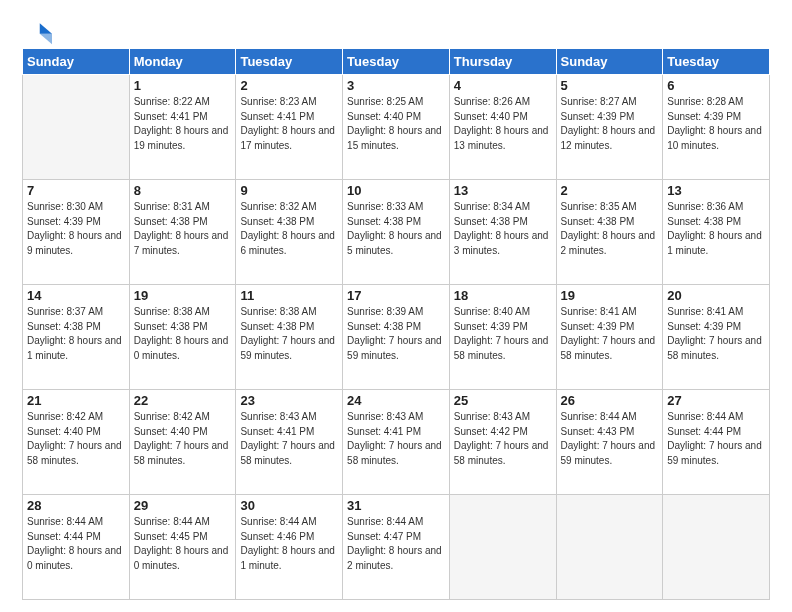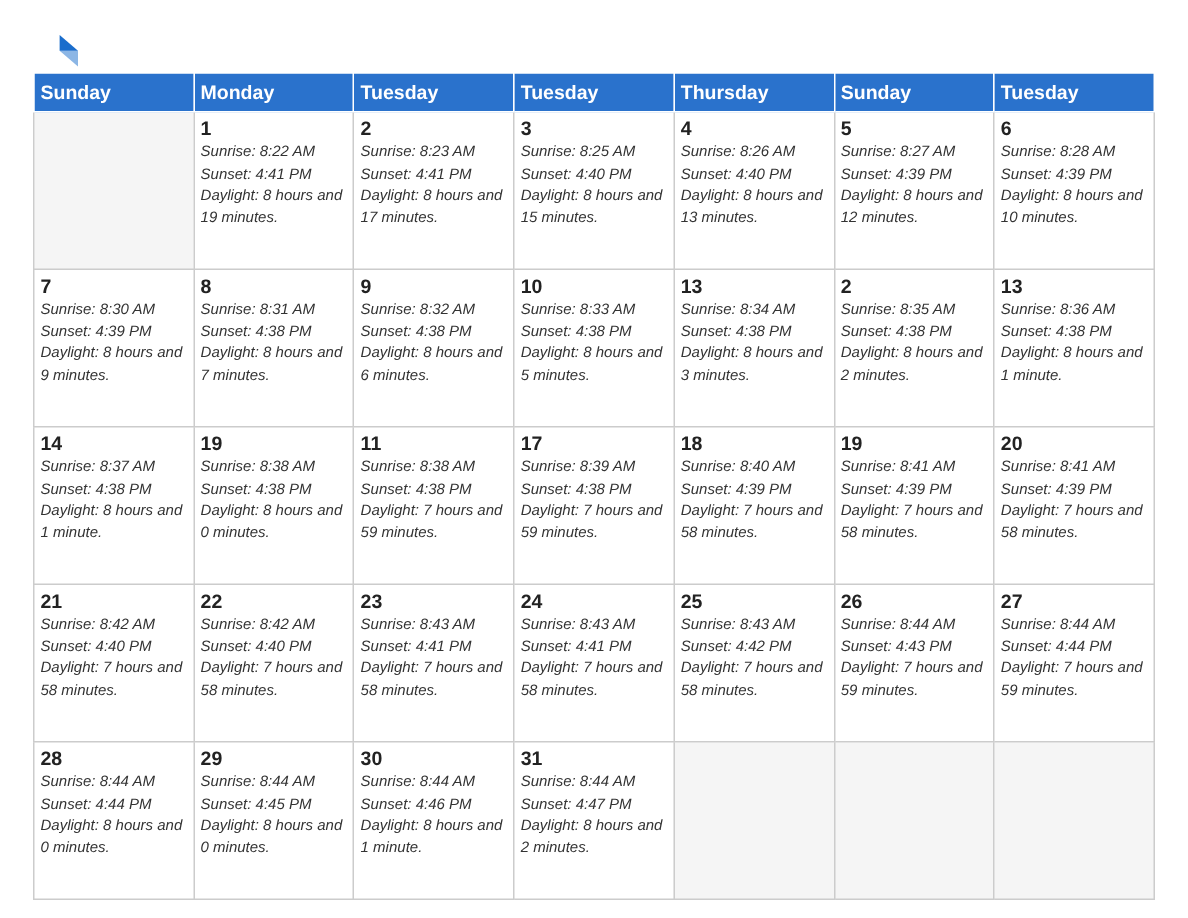--- a/index.html
+++ b/index.html
@@ -84,21 +84,20 @@
     .day-number {
       font-size: 13px;
       font-weight: bold;
       margin-bottom: 2px;
       display: block;
     }
     .day-info {
       font-size: 10px;
       color: #333;
       line-height: 1.45;
-      font-style: italic;
     }
   </style>
 </head>
 <body>
 
 <div class="page">
   <div class="header">
     <div class="logo">
       <div>
         <div style="display:flex;align-items:center;">

